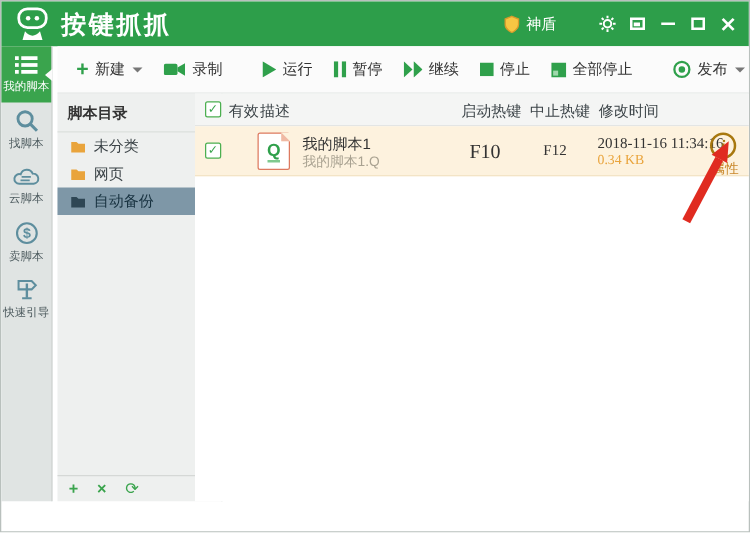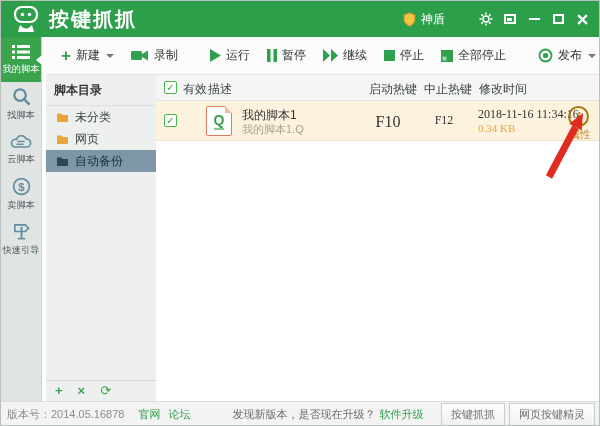--- a/index.html
+++ b/index.html
@@ -285,25 +285,14 @@
       <span class="info-btn"></span>
       <span class="row-action">属性</span>
     </div>
   </div>
 
   <svg class="arrow-svg" width="52" height="78" viewBox="0 0 52 78">
     <line x1="8" y1="72" x2="34.5" y2="22" stroke="#e02b20" stroke-width="7"></line>
     <polygon points="42,8 40.7,25.3 28.3,18.7" fill="#e02b20"></polygon>
   </svg>
 
-  <div class="statusbar">
-    <span class="sb-version">版本号：2014.05.16878</span>
-    <span class="sb-link">官网</span>
-    <span class="sb-link">论坛</span>
-    <span class="sb-update">发现新版本，是否现在升级？</span>
-    <span class="sb-update-link">软件升级</span>
-    <span class="sb-btns">
-      <button class="sb-btn">按键抓抓</button>
-      <button class="sb-btn">网页按键精灵</button>
-    </span>
-  </div>
 
 </div>
 
 </body></html>

